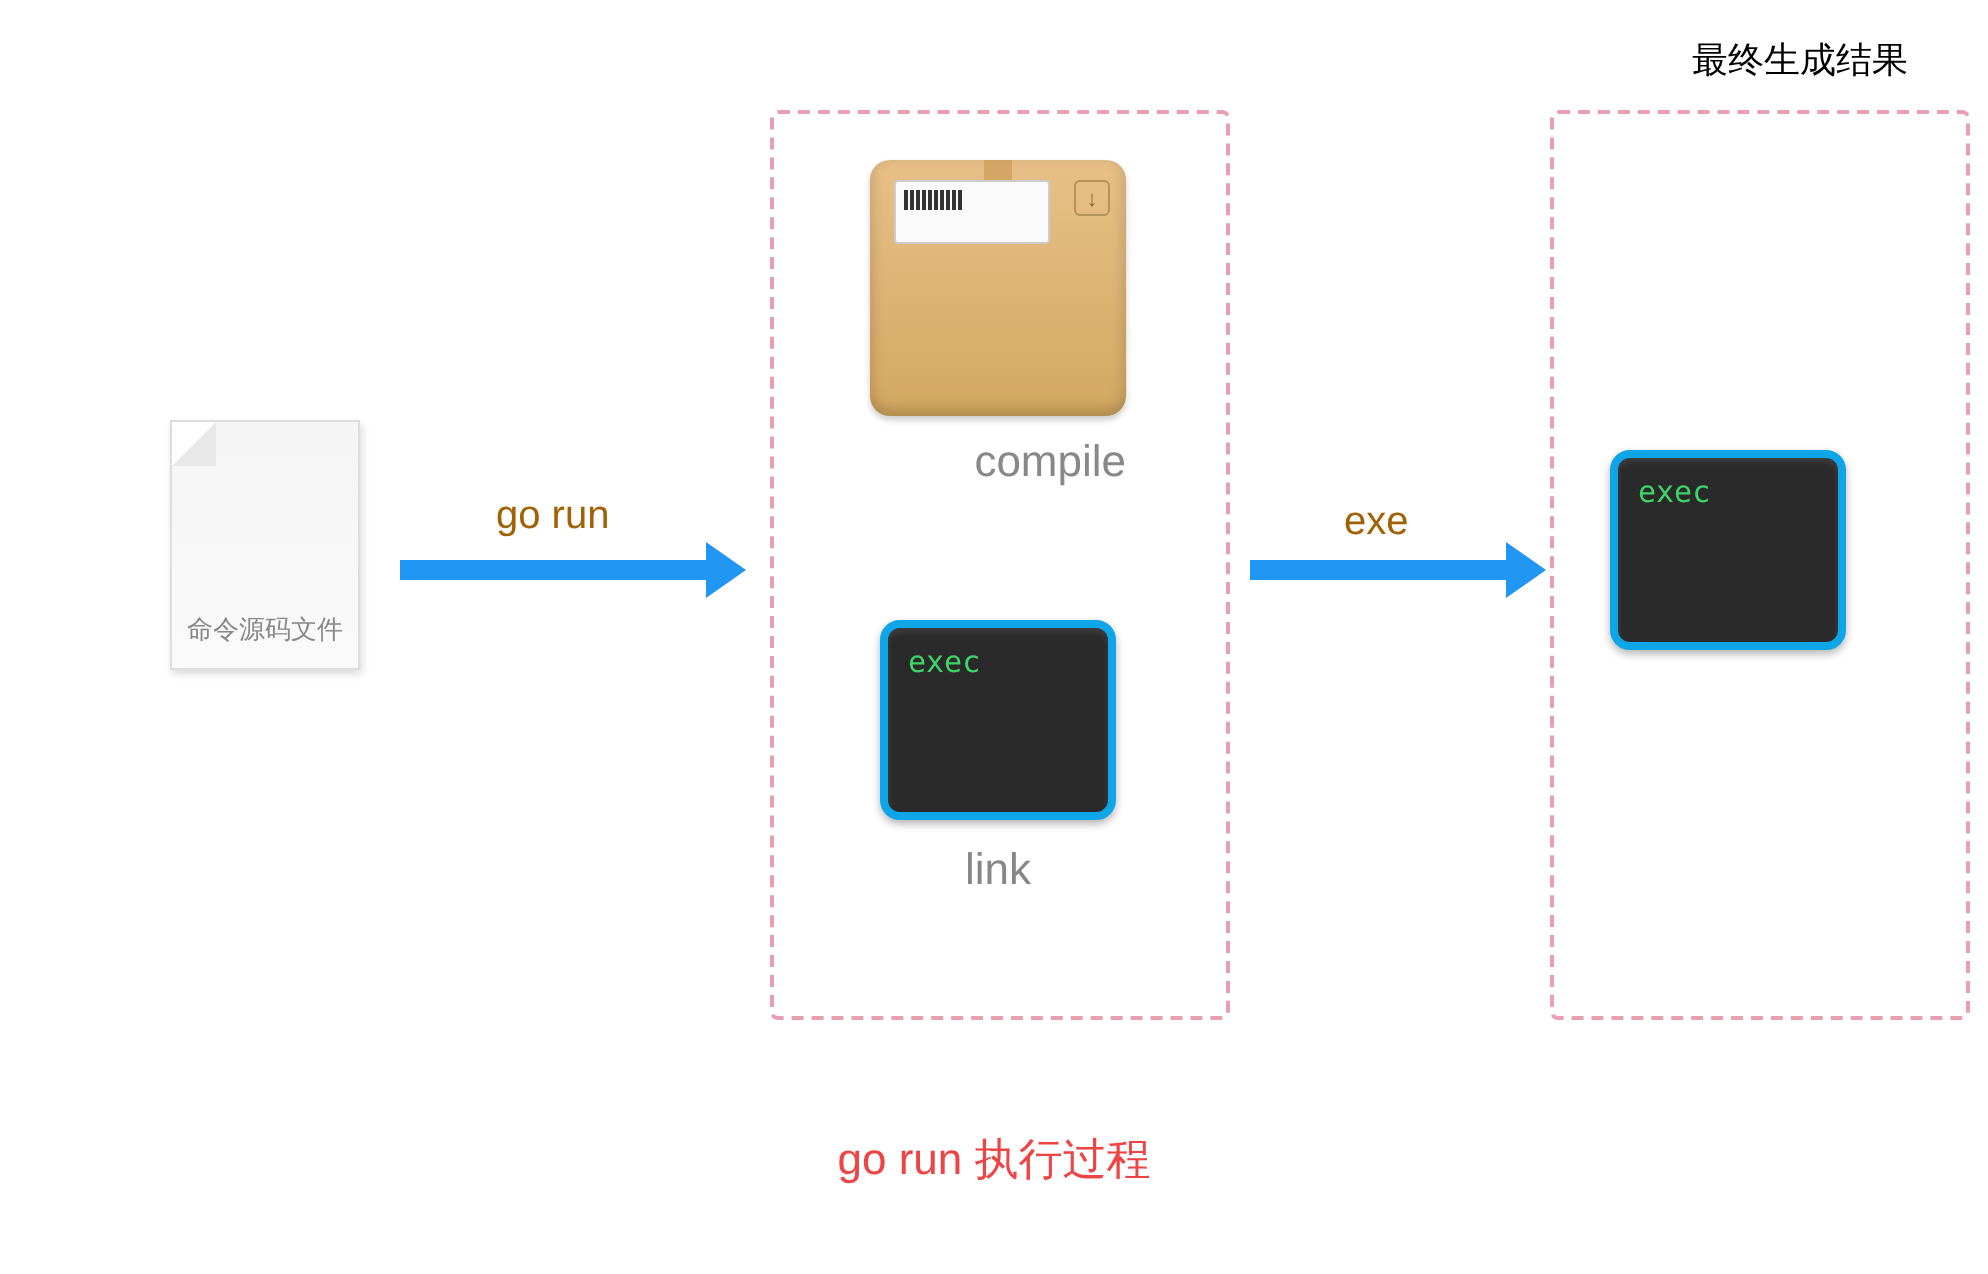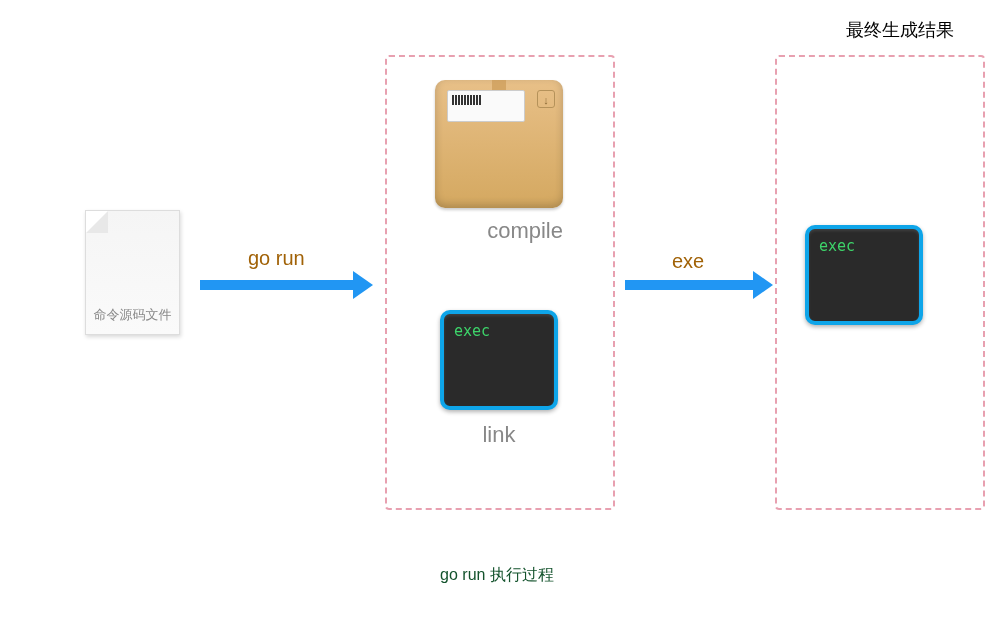--- a/index.html
+++ b/index.html
@@ -164,22 +164,22 @@
       right: 40px; top: 18px;
       font-size: 18px;
       color: #000000;
     }
 
     .caption {
       position: absolute;
       left: 0; right: 0;
       top: 565px;
       text-align: center;
-      font-size: 16px;
-      color: #14532d;
+      font-size: 22px;
+      color: #ef4444;
     }
   </style>
 </head>
 <body>
 
 <div class="file-icon">
   <div class="file-fold"></div>
   <div class="file-label">命令源码文件</div>
 </div>
 

